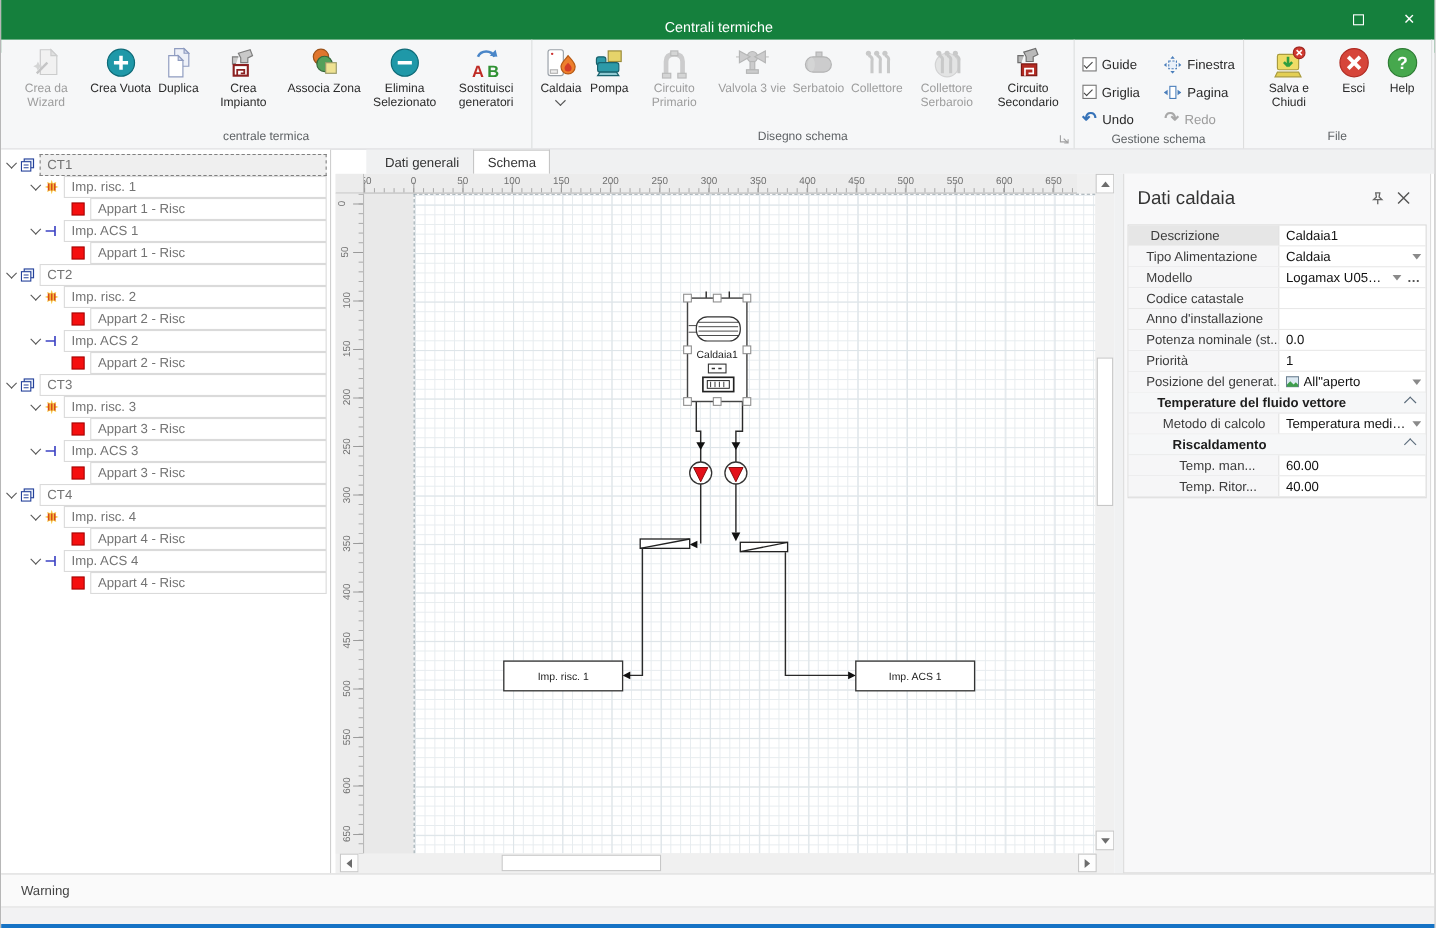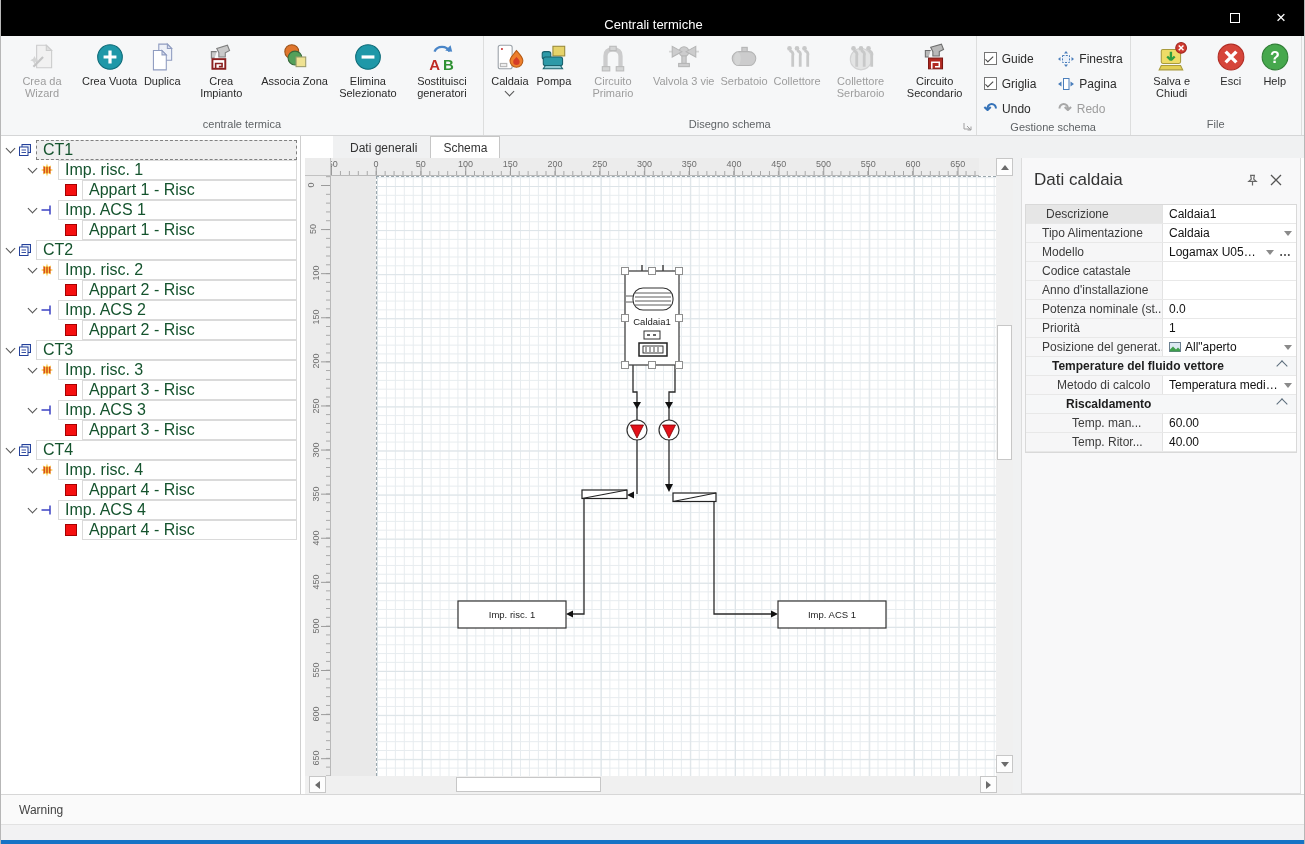--- a/index.html
+++ b/index.html
@@ -1,20 +1,20 @@
 <!DOCTYPE html>
 <html><head>
 <meta charset="utf-8">
 <style>
   * { box-sizing: border-box; margin:0; padding:0; }
   html,body { width:1305px; height:844px; }
   body { font-family:"Liberation Sans", sans-serif; font-size:12px; color:#2b2b2b; background:#fff; position:relative; overflow:hidden; border-left:1px solid #b7b7b7; border-right:1px solid #b7b7b7; }
 
   
-  #titlebar { position:absolute; left:0; top:0; width:1305px; height:48px; background:#000000; display:flex; align-items:center; }
+  #titlebar { position:absolute; left:0; top:0; width:1305px; height:48px; background:#15803d; display:flex; align-items:center; }
   #titlebar .title { position:absolute; left:0; right:0; text-align:center; color:#fff; font-size:13px; }
   .tb-btn { position:absolute; top:0; width:46px; height:36px; display:flex; align-items:center; justify-content:center; color:#fff; cursor:default; }
   #btn-max { right:48px; } #btn-close { right:2px; font-size:17px; }
   #btn-max .sq { width:10px; height:10px; border:1.4px solid #fff; display:block; }
 
   
   #ribbon { position:absolute; left:0; top:36px; width:1305px; height:100px; background:#f6f7f8; border-bottom:1px solid #d5d6d7; display:flex; }
   .rgroup { height:100%; display:flex; flex-direction:column; border-right:1px solid #dddede; position:relative; }
   .rbody { flex:1; display:flex; align-items:flex-start; padding:4px 4px 0 4px; }
   .rlabel { height:17px; text-align:center; font-size:11px; color:#5f6366; padding-bottom:2px; }
@@ -32,21 +32,21 @@
   .uarrow { font-size:16px; line-height:14px; color:#3572b8; font-weight:bold; }
   .uarrow.gray { color:#a8a8a8; }
   .launcher { position:absolute; right:3px; bottom:3px; width:11px; height:11px; opacity:.8; }
 
   
   #tree { position:absolute; left:0; top:136px; width:300px; height:658px; background:#fff; border-right:1px solid #cfcfcf; padding-top:4px; overflow:hidden; }
   .trow { height:20px; display:flex; align-items:center; position:relative; }
   .tchev { width:7px; height:7px; border-left:1.4px solid #555; border-bottom:1.4px solid #555; transform:rotate(-45deg); margin-top:-3px; flex:none; }
   .ticon { width:14px; height:14px; flex:none; margin:0 4px; }
   .ticon svg { width:14px; height:14px; }
-  .tbox { flex:1; height:20px; border:1px solid #dadada; background:#fff; display:flex; align-items:center; padding-left:6px; margin-right:3px; font-size:16px; color:#14532d; white-space:nowrap; overflow:hidden; }
+  .tbox { flex:1; height:20px; border:1px solid #dadada; background:#fff; display:flex; align-items:center; padding-left:6px; margin-right:3px; font-size:12px; color:#737373; white-space:nowrap; overflow:hidden; }
   .tbox.sel { border:1px dashed #808080; background:#efefef; }
 
   
   #tabstrip { position:absolute; left:300px; top:136px; width:1005px; height:22px; background:#f0f1f2; display:flex; align-items:flex-end; padding-left:4px;margin-left:32px; }
   .tab { padding:3px 12px 3px 12px; font-size:12px; color:#333; border:1px solid transparent; border-bottom:none; height:22px; display:flex; align-items:center; }
   .tab.active { background:#fff; border-color:#c6c6c6; }
 
   
   #viewport { position:absolute; left:304px; top:158px; width:708px; height:636px; background:#f0f0f0; overflow:hidden; }
   #corner { position:absolute; left:0; top:0; width:26px; height:18px; background:#ececec; border-right:1px solid #c2c2c2; border-bottom:1px solid #c2c2c2; }

